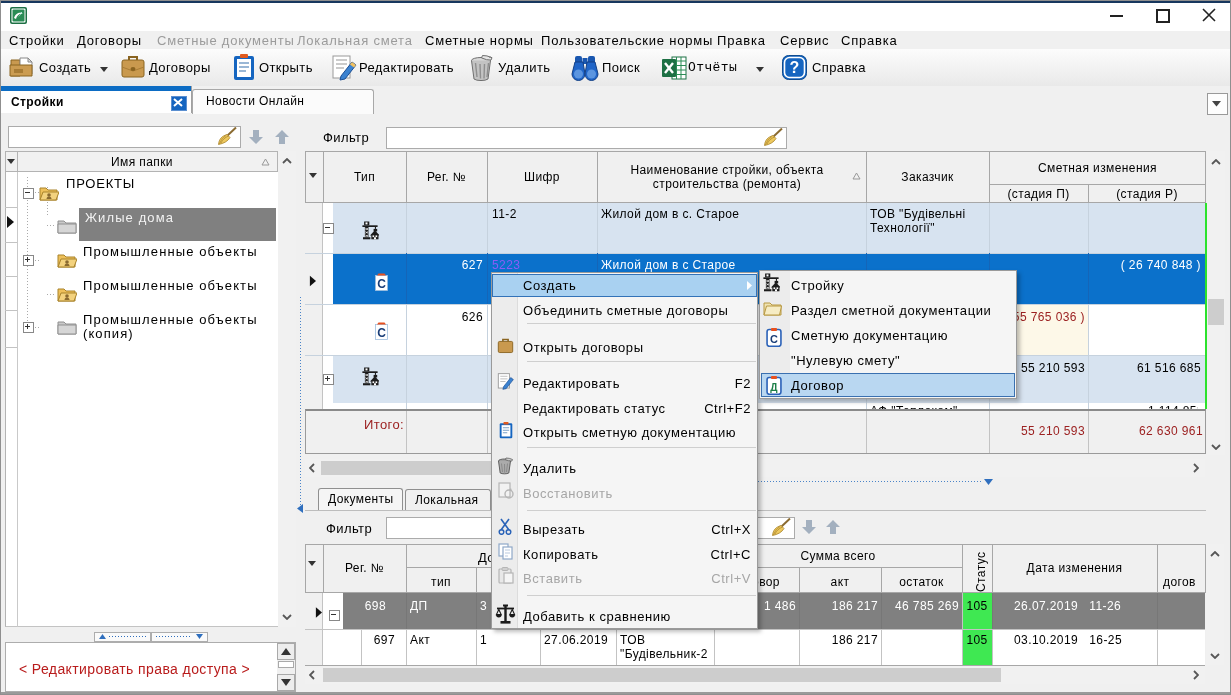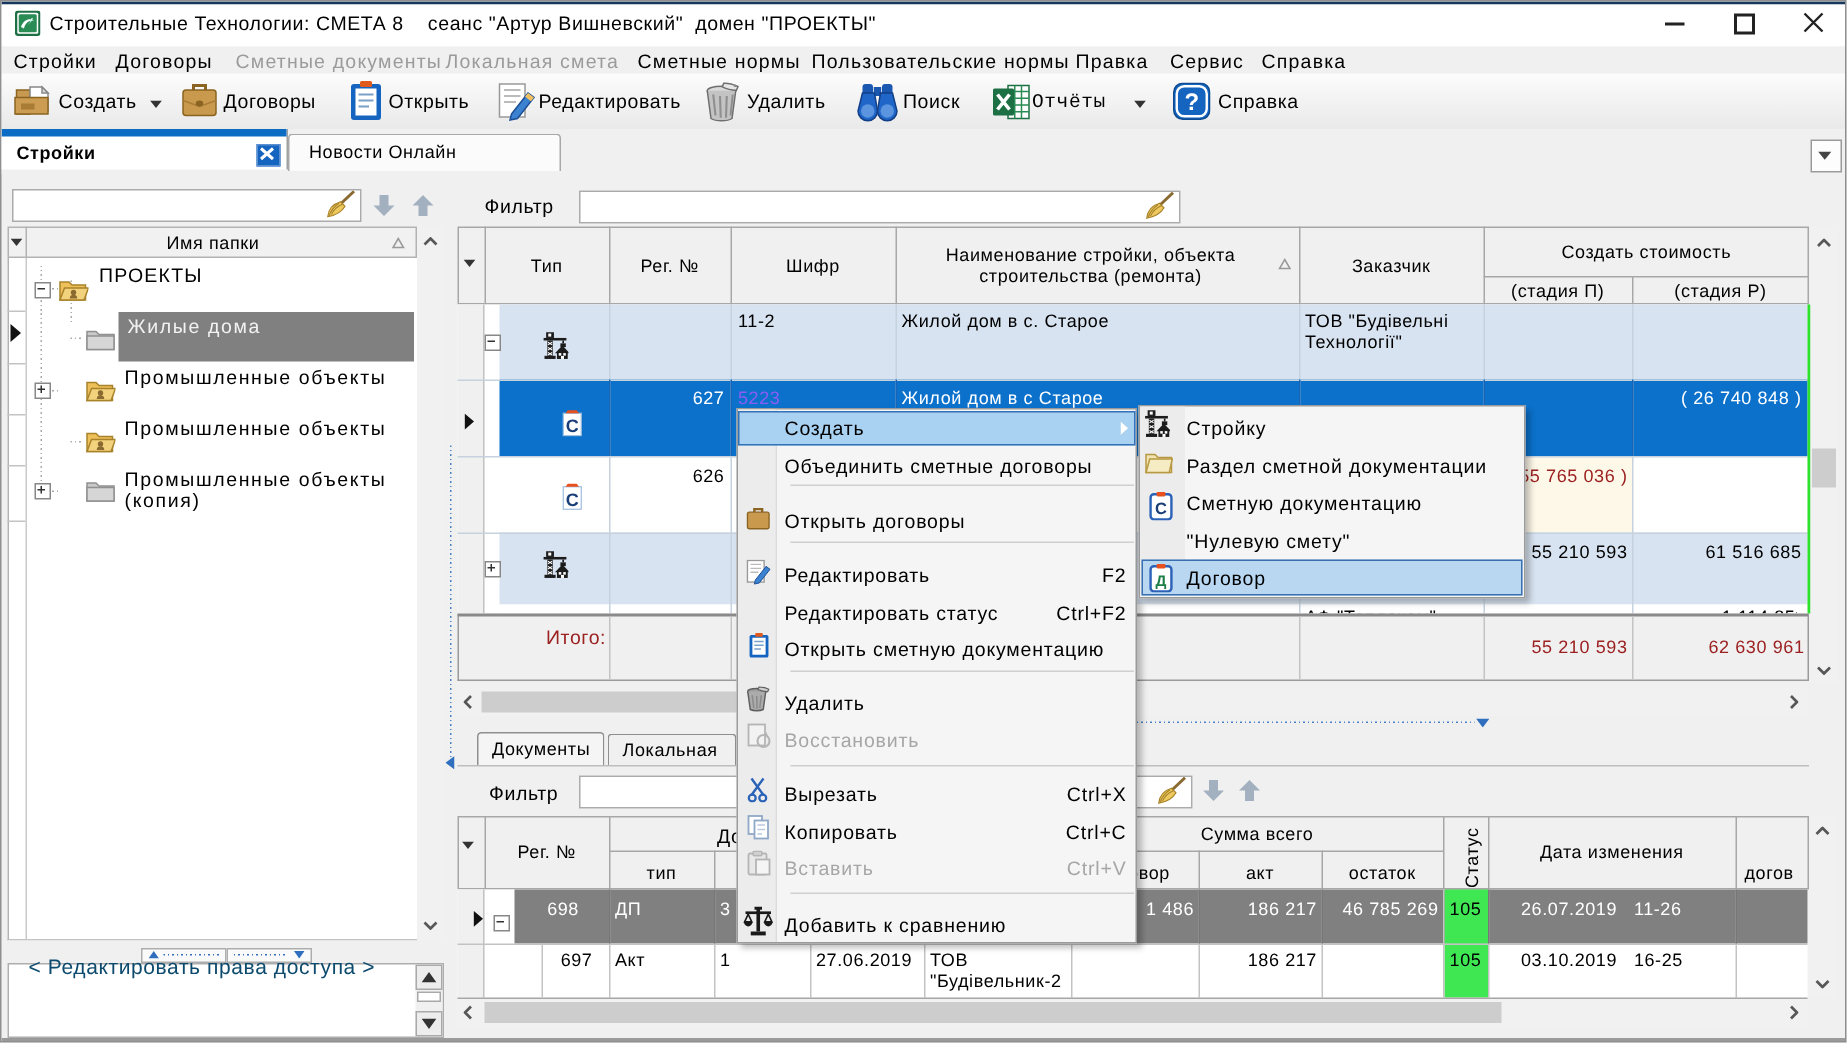--- a/index.html
+++ b/index.html
@@ -19,21 +19,20 @@
 <div class="a" style="left:0;top:0;width:1229px;height:2px;background:#17375e;"></div>
 
 <div class="a" style="left:0;top:2px;width:1229px;height:28px;background:#fff;"></div>
 <svg class="a" style="left:9px;top:6px;" width="17" height="17" viewBox="0 0 17 17">
  <rect x="0" y="0" width="17" height="17" rx="2" fill="#1d7044"></rect>
  <rect x="1.5" y="1.5" width="14" height="14" rx="1" fill="#fff"></rect>
  <rect x="2.5" y="2.5" width="12" height="12" rx="1" fill="#2a8c55"></rect>
  <path d="M4 11 C6 5 11 5 13 7 C10 6 7 8 6 12 Z" fill="#fff"></path>
  <path d="M12 5 C10 10 6 11 4 10 C8 11 10 9 11 5 Z" fill="#dff"></path>
 </svg>
-<div class="t" style="left:32px;top:8px;font-size:13px;letter-spacing:0.4px;">Строительные Технологии: СМЕТА 8&nbsp;&nbsp;&nbsp;&nbsp;сеанс "Артур Вишневский"&nbsp;&nbsp;домен "ПРОЕКТЫ"</div>
 
 <div class="a" style="left:1109px;top:14px;width:13px;height:2px;background:#222;"></div>
 <div class="a" style="left:1155px;top:8px;width:10px;height:10px;border:2px solid #222;"></div>
 <svg class="a" style="left:1201px;top:7px;" width="14" height="14" viewBox="0 0 14 14">
       <path d="M1 1 L13 13 M13 1 L1 13" stroke="#222" stroke-width="1.6"></path>
     </svg>
 
 <div class="a" style="left:0;top:30px;width:1229px;height:18px;background:#f0f0f0;"></div>
 <div class="t" style="left:8px;top:33px;font-size:13px;letter-spacing:0.8px;">Стройки</div>
 <div class="t" style="left:76px;top:33px;font-size:13px;letter-spacing:0.8px;">Договоры</div>
@@ -244,21 +243,21 @@
 <svg class="a" style="left:98px;top:633px;" width="7" height="5" viewBox="0 0 7 5">
         <path d="M0 5 H7 L3.5 0 Z" fill="#2f6fbe"></path>
       </svg>
 <div class="a" style="left:108px;top:635px;width:37px;height:1px;background-image:repeating-linear-gradient(90deg,#2f6fbe 0 1px,transparent 1px 3px);"></div>
 <div class="a" style="left:155px;top:635px;width:36px;height:1px;background-image:repeating-linear-gradient(90deg,#2f6fbe 0 1px,transparent 1px 3px);"></div>
 <svg class="a" style="left:195px;top:633px;" width="7" height="5" viewBox="0 0 7 5">
         <path d="M0 0 H7 L3.5 5 Z" fill="#2f6fbe"></path>
       </svg>
 
 <div class="a" style="left:4px;top:641px;width:291px;height:50px;background:#fff;border:1px solid #adadad;box-sizing:border-box;"></div>
-<div class="t" style="left:18px;top:636px;color:#0c4a6e;font-size:14px;">&lt; Редактировать права доступа &gt;</div>
+<div class="t" style="left:18px;top:661px;color:#b91c1c;font-size:14px;">&lt; Редактировать права доступа &gt;</div>
 <div class="a" style="left:276px;top:642px;width:18px;height:48px;background:#f0f0f0;"></div>
 <div class="a" style="left:276px;top:642px;width:18px;height:17px;background:#ededed;border:1px solid #a9a9a9;box-sizing:border-box;"></div>
 <svg class="a" style="left:280px;top:647px;" width="10" height="7" viewBox="0 0 10 7">
         <path d="M0 7 H10 L5 0 Z" fill="#333"></path>
       </svg>
 <div class="a" style="left:277px;top:660px;width:16px;height:7px;background:#fff;border:1px solid #a9a9a9;box-sizing:border-box;"></div>
 <div class="a" style="left:276px;top:673px;width:18px;height:17px;background:#ededed;border:1px solid #a9a9a9;box-sizing:border-box;"></div>
 <svg class="a" style="left:280px;top:678px;" width="10" height="7" viewBox="0 0 10 7">
         <path d="M0 0 H10 L5 7 Z" fill="#333"></path>
       </svg>
@@ -292,21 +291,21 @@
         <path d="M0 0 H8 L4 5 Z" fill="#333"></path>
       </svg>
 <div class="t ce" style="left:322px;top:169px;width:83px;">Тип</div>
 <div class="t ce" style="left:405px;top:169px;width:81px;">Рег. №</div>
 <div class="t ce" style="left:486px;top:169px;width:110px;">Шифр</div>
 <div class="t ce" style="left:596px;top:162px;width:260px;">Наименование стройки, объекта<br>строительства (ремонта)</div>
 <svg class="a" style="left:851px;top:171px;" width="9" height="8" viewBox="0 0 9 8">
         <path d="M4.5 1 L8 7 H1 Z" fill="none" stroke="#999" stroke-width="1"></path>
       </svg>
 <div class="t ce" style="left:865px;top:169px;width:123px;">Заказчик</div>
-<div class="t ce" style="left:988px;top:160px;width:217px;">Создать стоимость</div>
+<div class="t ce" style="left:988px;top:160px;width:217px;">Сметная изменения</div>
 <div class="t ce" style="left:988px;top:186px;width:99px;">(стадия П)</div>
 <div class="t ce" style="left:1087px;top:186px;width:118px;">(стадия Р)</div>
 
 <div class="a" style="left:304px;top:202px;width:900px;height:206px;background:#fff;"></div>
 <div class="a" style="left:304px;top:202px;width:18px;height:206px;background:#f0f0f0;border-right:1px solid #c3c3c3;box-sizing:border-box;"></div>
 
 <div class="a" style="left:332px;top:202px;width:872px;height:50px;background:#d7e3f0;"></div>
 
 <div class="a" style="left:332px;top:252px;width:872px;height:51px;background:#0b71cb;"></div>
 

